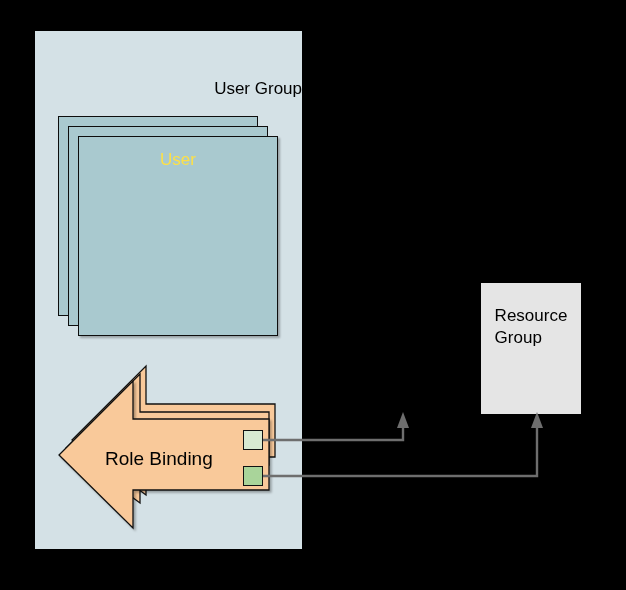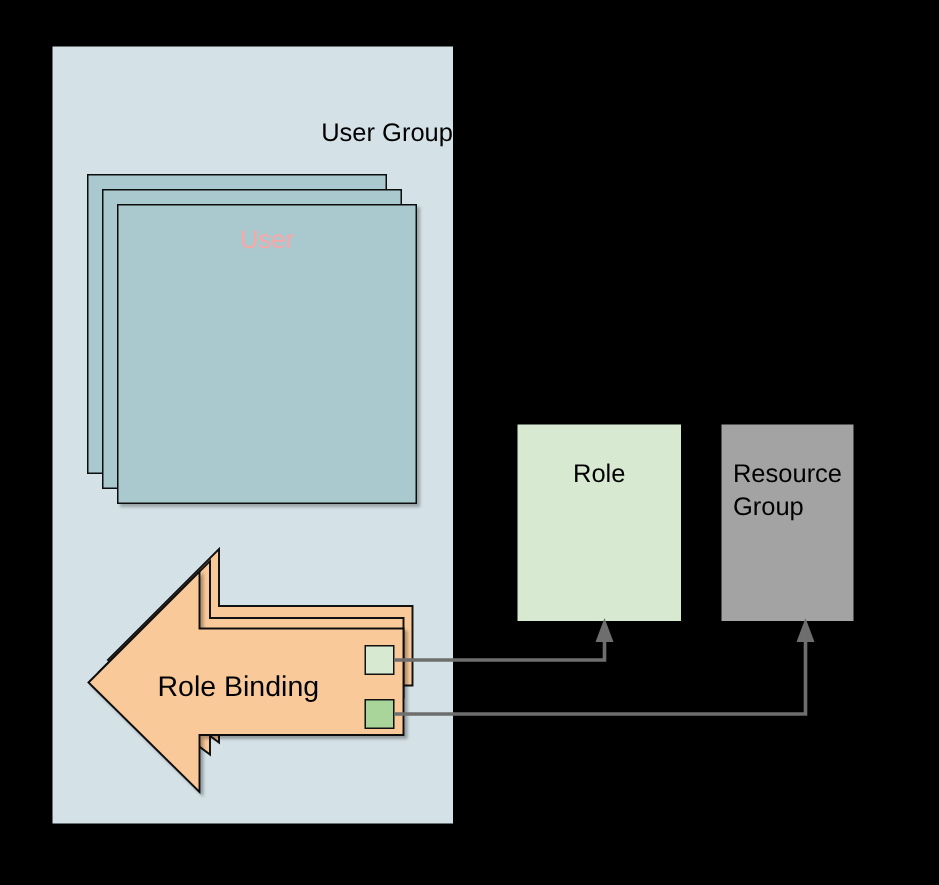--- a/index.html
+++ b/index.html
@@ -50,21 +50,21 @@
   .user-card.middle { left: 68px;  top: 126px; }
   .user-card.front  { left: 78px;  top: 136px;
                       box-shadow: 2px 2px 2px rgba(0,0,0,0.28); }
   .user-label {
     position: absolute;
     left: 78px;
     top: 150px;
     width: 200px;
     text-align: center;
     font-size: 17px;
-    color: #fca5a5;
+    color: #fde047;
     line-height: 20px;
   }
   
   .rb-svg { position: absolute; overflow: visible; }
 
   
   .rb-chip {
     position: absolute;
     width: 20px;
     height: 20px;
@@ -93,22 +93,22 @@
     box-sizing: border-box;
     box-shadow: 1px 1px 2px rgba(0,0,0,0.22);
   }
   .target-box.role {
     left: 345px;
     width: 109px;
     background: #d7e9d1;
   }
   .target-box.resource {
     left: 481px;
-    width: 88px;
-    background: #a3a3a3;
+    width: 100px;
+    background: #e5e5e5;
   }
   .target-text {
     position: absolute;
     top: 22px;
     left: 0;
     right: 0;
     display: flex;
     justify-content: center;
     font-size: 17px;
     color: #000000;
@@ -154,25 +154,20 @@
     <polygon points="66,448 140,374 140,412 269,412 269,465 140,465 140,503" fill="#f9c99a" stroke="#111111" stroke-width="1.3"></polygon>
 
     <polygon points="59,455 133,381 133,419 269,419 269,490 133,490 133,528" fill="#f9c99a" stroke="#111111" stroke-width="1.3" filter="url(#rbshadow)"></polygon>
   </svg>
 
   <div class="rb-chip role-chip"></div>
   <div class="rb-chip resource-chip"></div>
 
   <div class="rb-label">Role Binding</div>
 
-  <div class="target-box role">
-    <div class="target-text">
-      <span>Role</span>
-    </div>
-  </div>
 
   <div class="target-box resource">
     <div class="target-text">
       <span>Resource
 Group</span>
     </div>
   </div>
 
   <svg class="connectors" viewBox="0 0 626 590">
 

